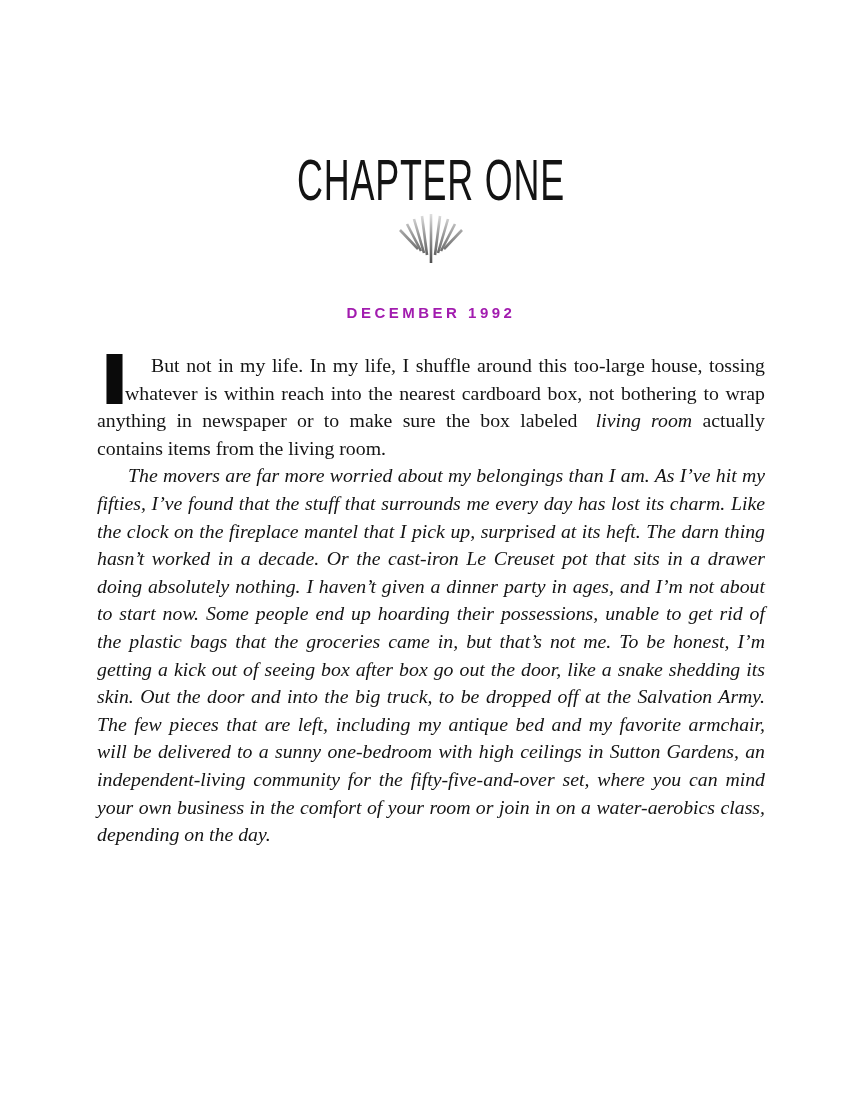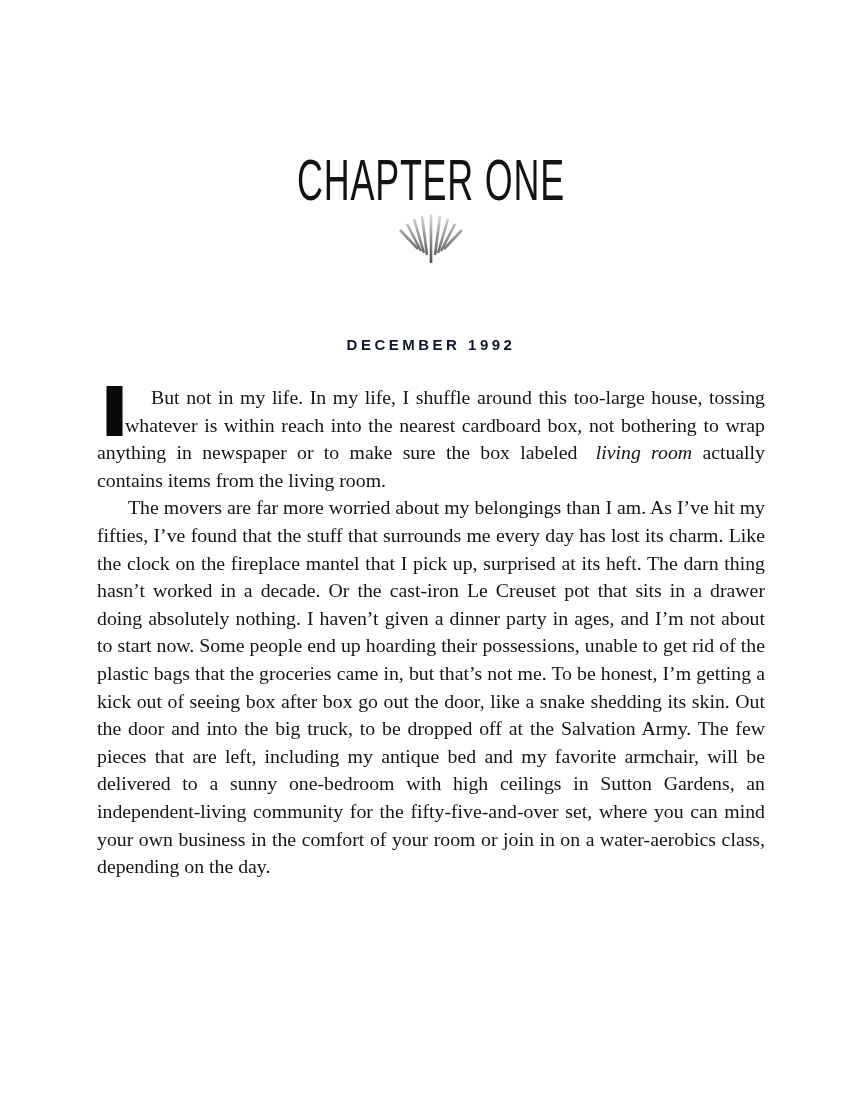--- a/index.html
+++ b/index.html
@@ -28,28 +28,28 @@
     transform: scale(0.78, 1.24);
     transform-origin: center center;
     white-space: nowrap;
   }
   .ornament-wrap {
     text-align: center;
     margin-top: 7px;
     height: 52px;
   }
   .date-heading {
-    margin-top: 74px;
+    margin-top: 42px;
     text-align: center;
     font-family: "Liberation Sans", sans-serif;
     font-weight: 700;
     font-size: 15px;
     line-height: 16px;
     letter-spacing: 3.5px;
-    color: #0f172a;
+    color: #a21caf;
   }
   .body-text {
     width: 668px;
     margin: 31px auto 0 auto;
     font-size: 19.8px;
     line-height: 27.6px;
     text-align: justify;
     color: #141414;
   }
   .body-text p {
@@ -63,21 +63,21 @@
     margin: 1px 8px 0 2px;
     font-family: "Liberation Sans", sans-serif;
     font-weight: 700;
     font-size: 72px;
     line-height: 52px;
     color: #0a0a0a;
     transform: scaleX(1.55);
     transform-origin: left center;
   }
   .para-after-drop { text-indent: 26px; }
-  .para-indent     { text-indent: 31px; }
+  .para-indent     { text-indent: 31px; font-style: italic; }
   .italic          { font-style: italic; margin-left: 8px; }
 </style>
 </head>
 <body>
 
 <div class="page">
 
   <div class="chapter-title">CHAPTER ONE</div>
 
   <div class="ornament-wrap">

